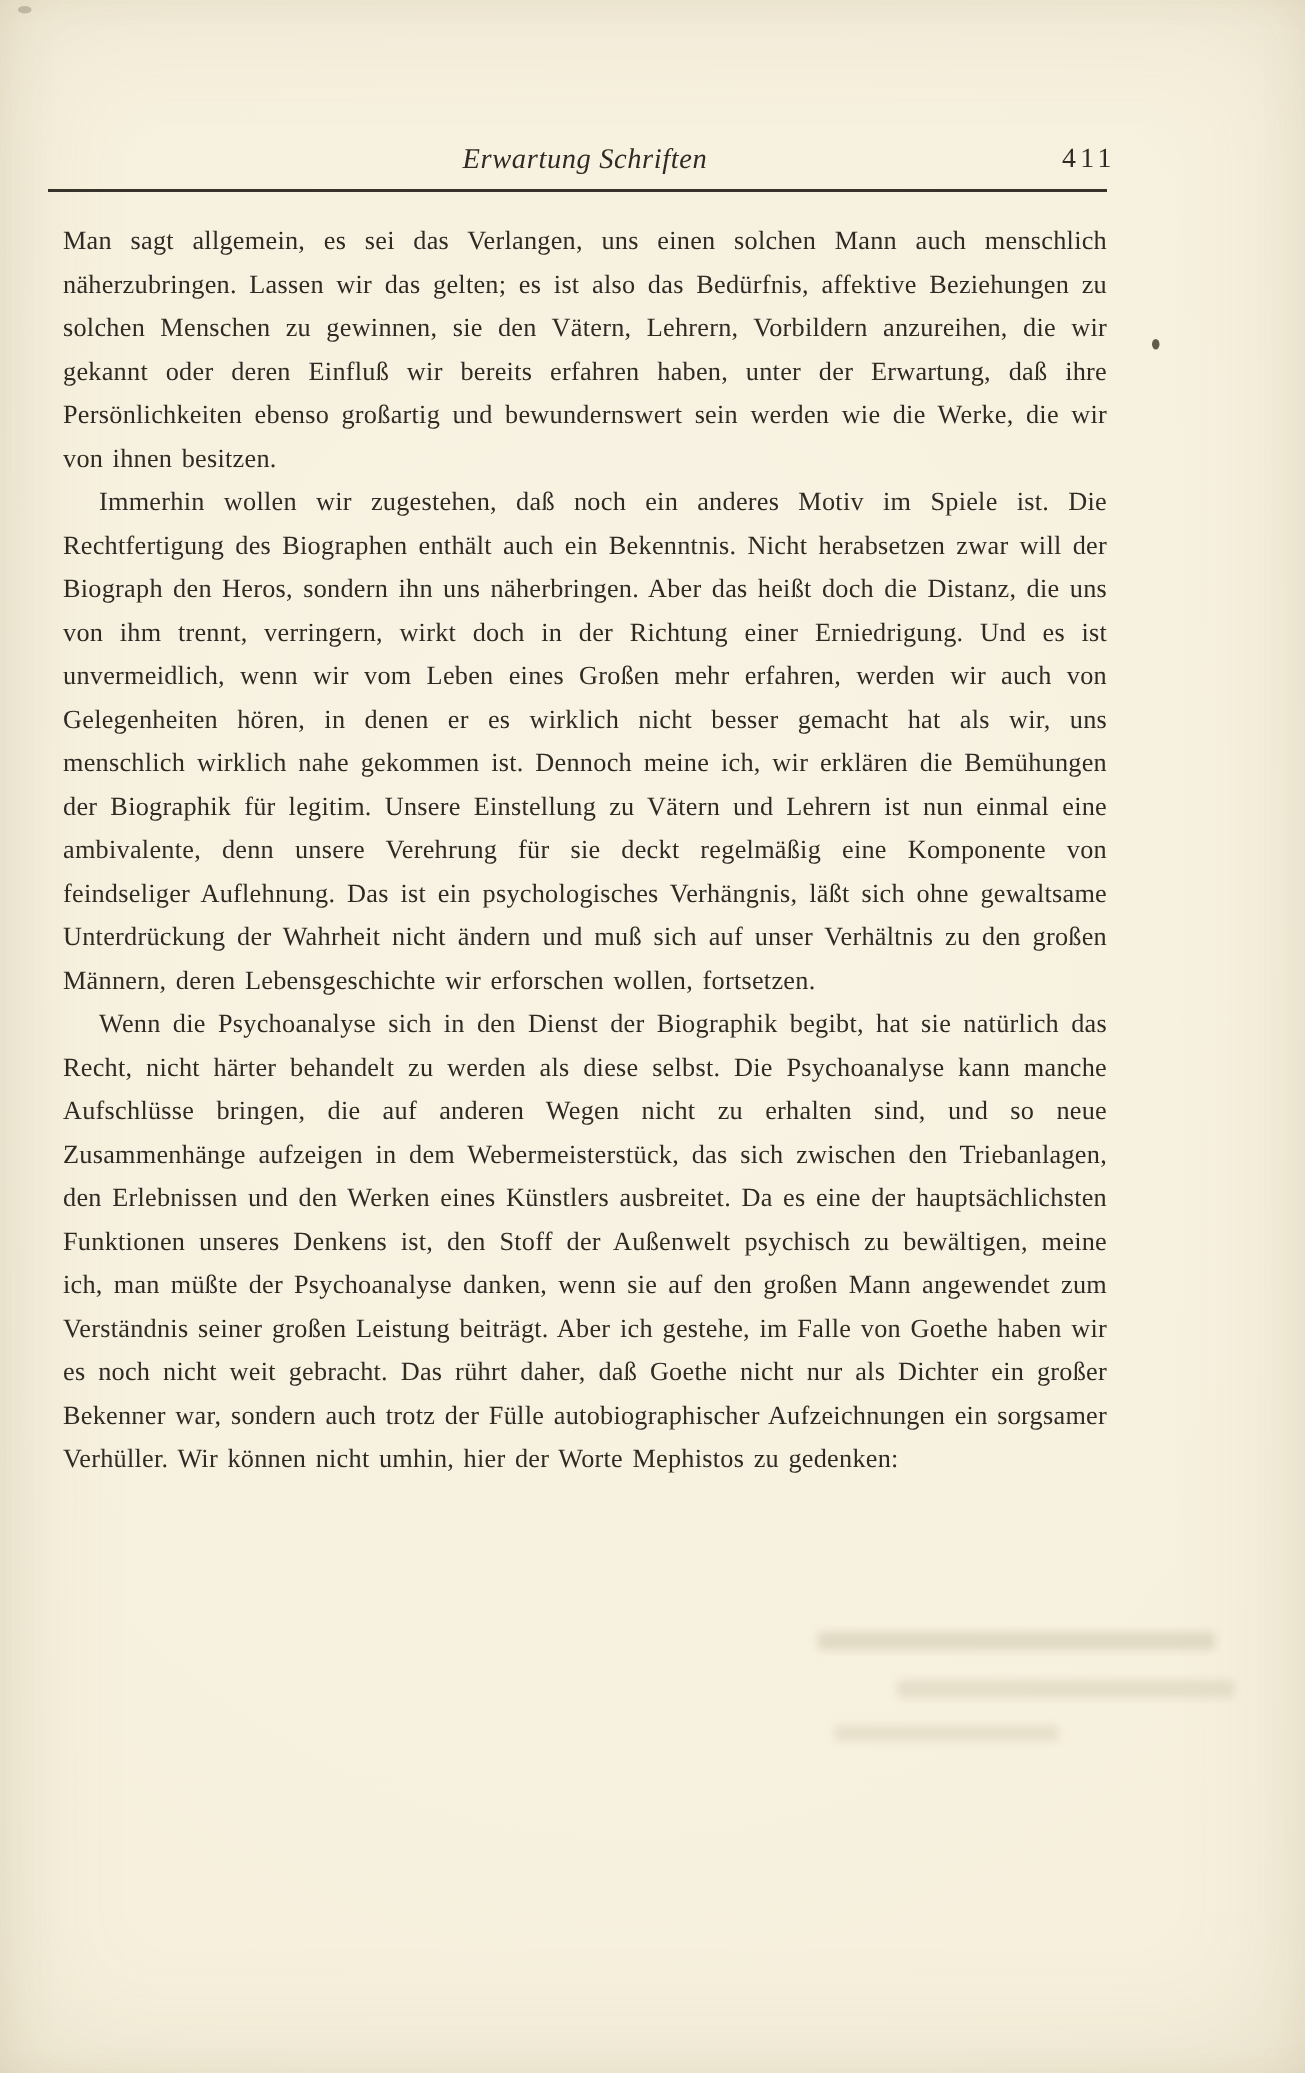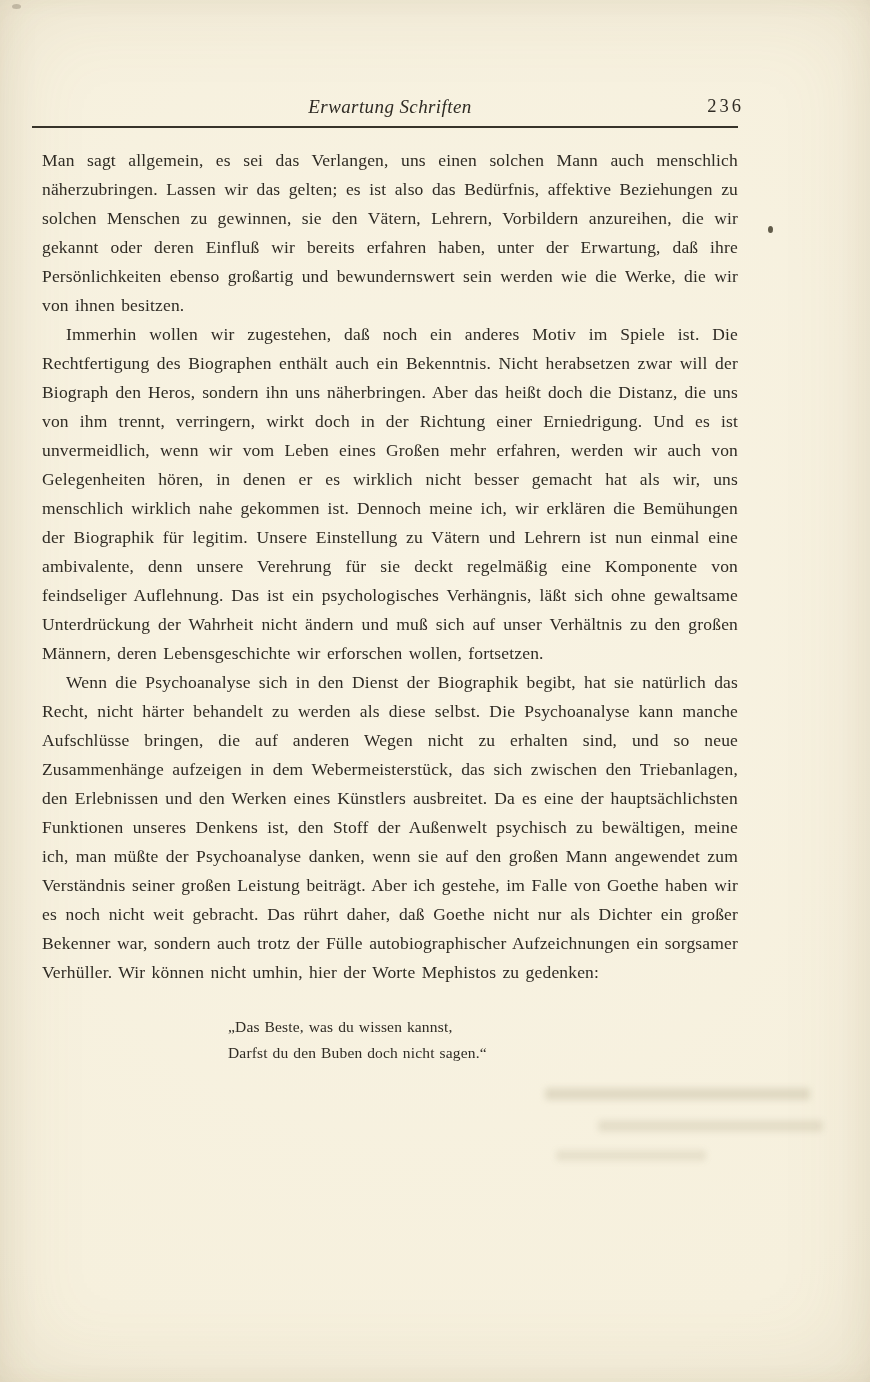--- a/index.html
+++ b/index.html
@@ -113,34 +113,30 @@
   .smudge-2 { left: 598px; top: 1120px; width: 225px; height: 12px; opacity: .8; }
   .smudge-3 { left: 556px; top: 1150px; width: 150px; height: 11px; opacity: .7; }
 </style>
 </head>
 <body>
 
 <div class="page">
 
   <div class="running-head">
     <span class="head-title">Erwartung Schriften</span>
-    <span class="page-number">236</span>
+    <span class="page-number">411</span>
   </div>
 
   <div class="head-rule"></div>
 
   <div class="body-text">
     <p class="para">Man sagt allgemein, es sei das Verlangen, uns einen solchen Mann auch menschlich näherzubringen. Lassen wir das gelten; es ist also das Bedürfnis, affektive Beziehungen zu solchen Menschen zu gewinnen, sie den Vätern, Lehrern, Vorbildern anzureihen, die wir gekannt oder deren Einfluß wir bereits erfahren haben, unter der Erwartung, daß ihre Persönlichkeiten ebenso großartig und bewundernswert sein werden wie die Werke, die wir von ihnen besitzen.</p>
     <p class="para indent">Immerhin wollen wir zugestehen, daß noch ein anderes Motiv im Spiele ist. Die Rechtfertigung des Biographen enthält auch ein Bekenntnis. Nicht herabsetzen zwar will der Biograph den Heros, sondern ihn uns näherbringen. Aber das heißt doch die Distanz, die uns von ihm trennt, verringern, wirkt doch in der Richtung einer Erniedrigung. Und es ist unvermeidlich, wenn wir vom Leben eines Großen mehr erfahren, werden wir auch von Gelegenheiten hören, in denen er es wirklich nicht besser gemacht hat als wir, uns menschlich wirklich nahe gekommen ist. Dennoch meine ich, wir erklären die Bemühungen der Biographik für legitim. Unsere Einstellung zu Vätern und Lehrern ist nun einmal eine ambivalente, denn unsere Verehrung für sie deckt regelmäßig eine Komponente von feindseliger Auflehnung. Das ist ein psychologisches Verhängnis, läßt sich ohne gewaltsame Unterdrückung der Wahrheit nicht ändern und muß sich auf unser Verhältnis zu den großen Männern, deren Lebensgeschichte wir erforschen wollen, fortsetzen.</p>
     <p class="para indent">Wenn die Psychoanalyse sich in den Dienst der Biographik begibt, hat sie natürlich das Recht, nicht härter behandelt zu werden als diese selbst. Die Psychoanalyse kann manche Aufschlüsse bringen, die auf anderen Wegen nicht zu erhalten sind, und so neue Zusammenhänge aufzeigen in dem Webermeisterstück, das sich zwischen den Triebanlagen, den Erlebnissen und den Werken eines Künstlers ausbreitet. Da es eine der hauptsächlichsten Funktionen unseres Denkens ist, den Stoff der Außenwelt psychisch zu bewältigen, meine ich, man müßte der Psychoanalyse danken, wenn sie auf den großen Mann angewendet zum Verständnis seiner großen Leistung beiträgt. Aber ich gestehe, im Falle von Goethe haben wir es noch nicht weit gebracht. Das rührt daher, daß Goethe nicht nur als Dichter ein großer Bekenner war, sondern auch trotz der Fülle autobiographischer Aufzeichnungen ein sorgsamer Verhüller. Wir können nicht umhin, hier der Worte Mephistos zu gedenken:</p>
 
-    <div class="quote">
-      <div>„Das Beste, was du wissen kannst,</div>
-      <div>Darfst du den Buben doch nicht sagen.“</div>
-    </div>
   </div>
 
   <div class="speck speck-1"></div>
   <div class="speck speck-2"></div>
   <div class="smudge smudge-1"></div>
   <div class="smudge smudge-2"></div>
   <div class="smudge smudge-3"></div>
 
 </div>
 

